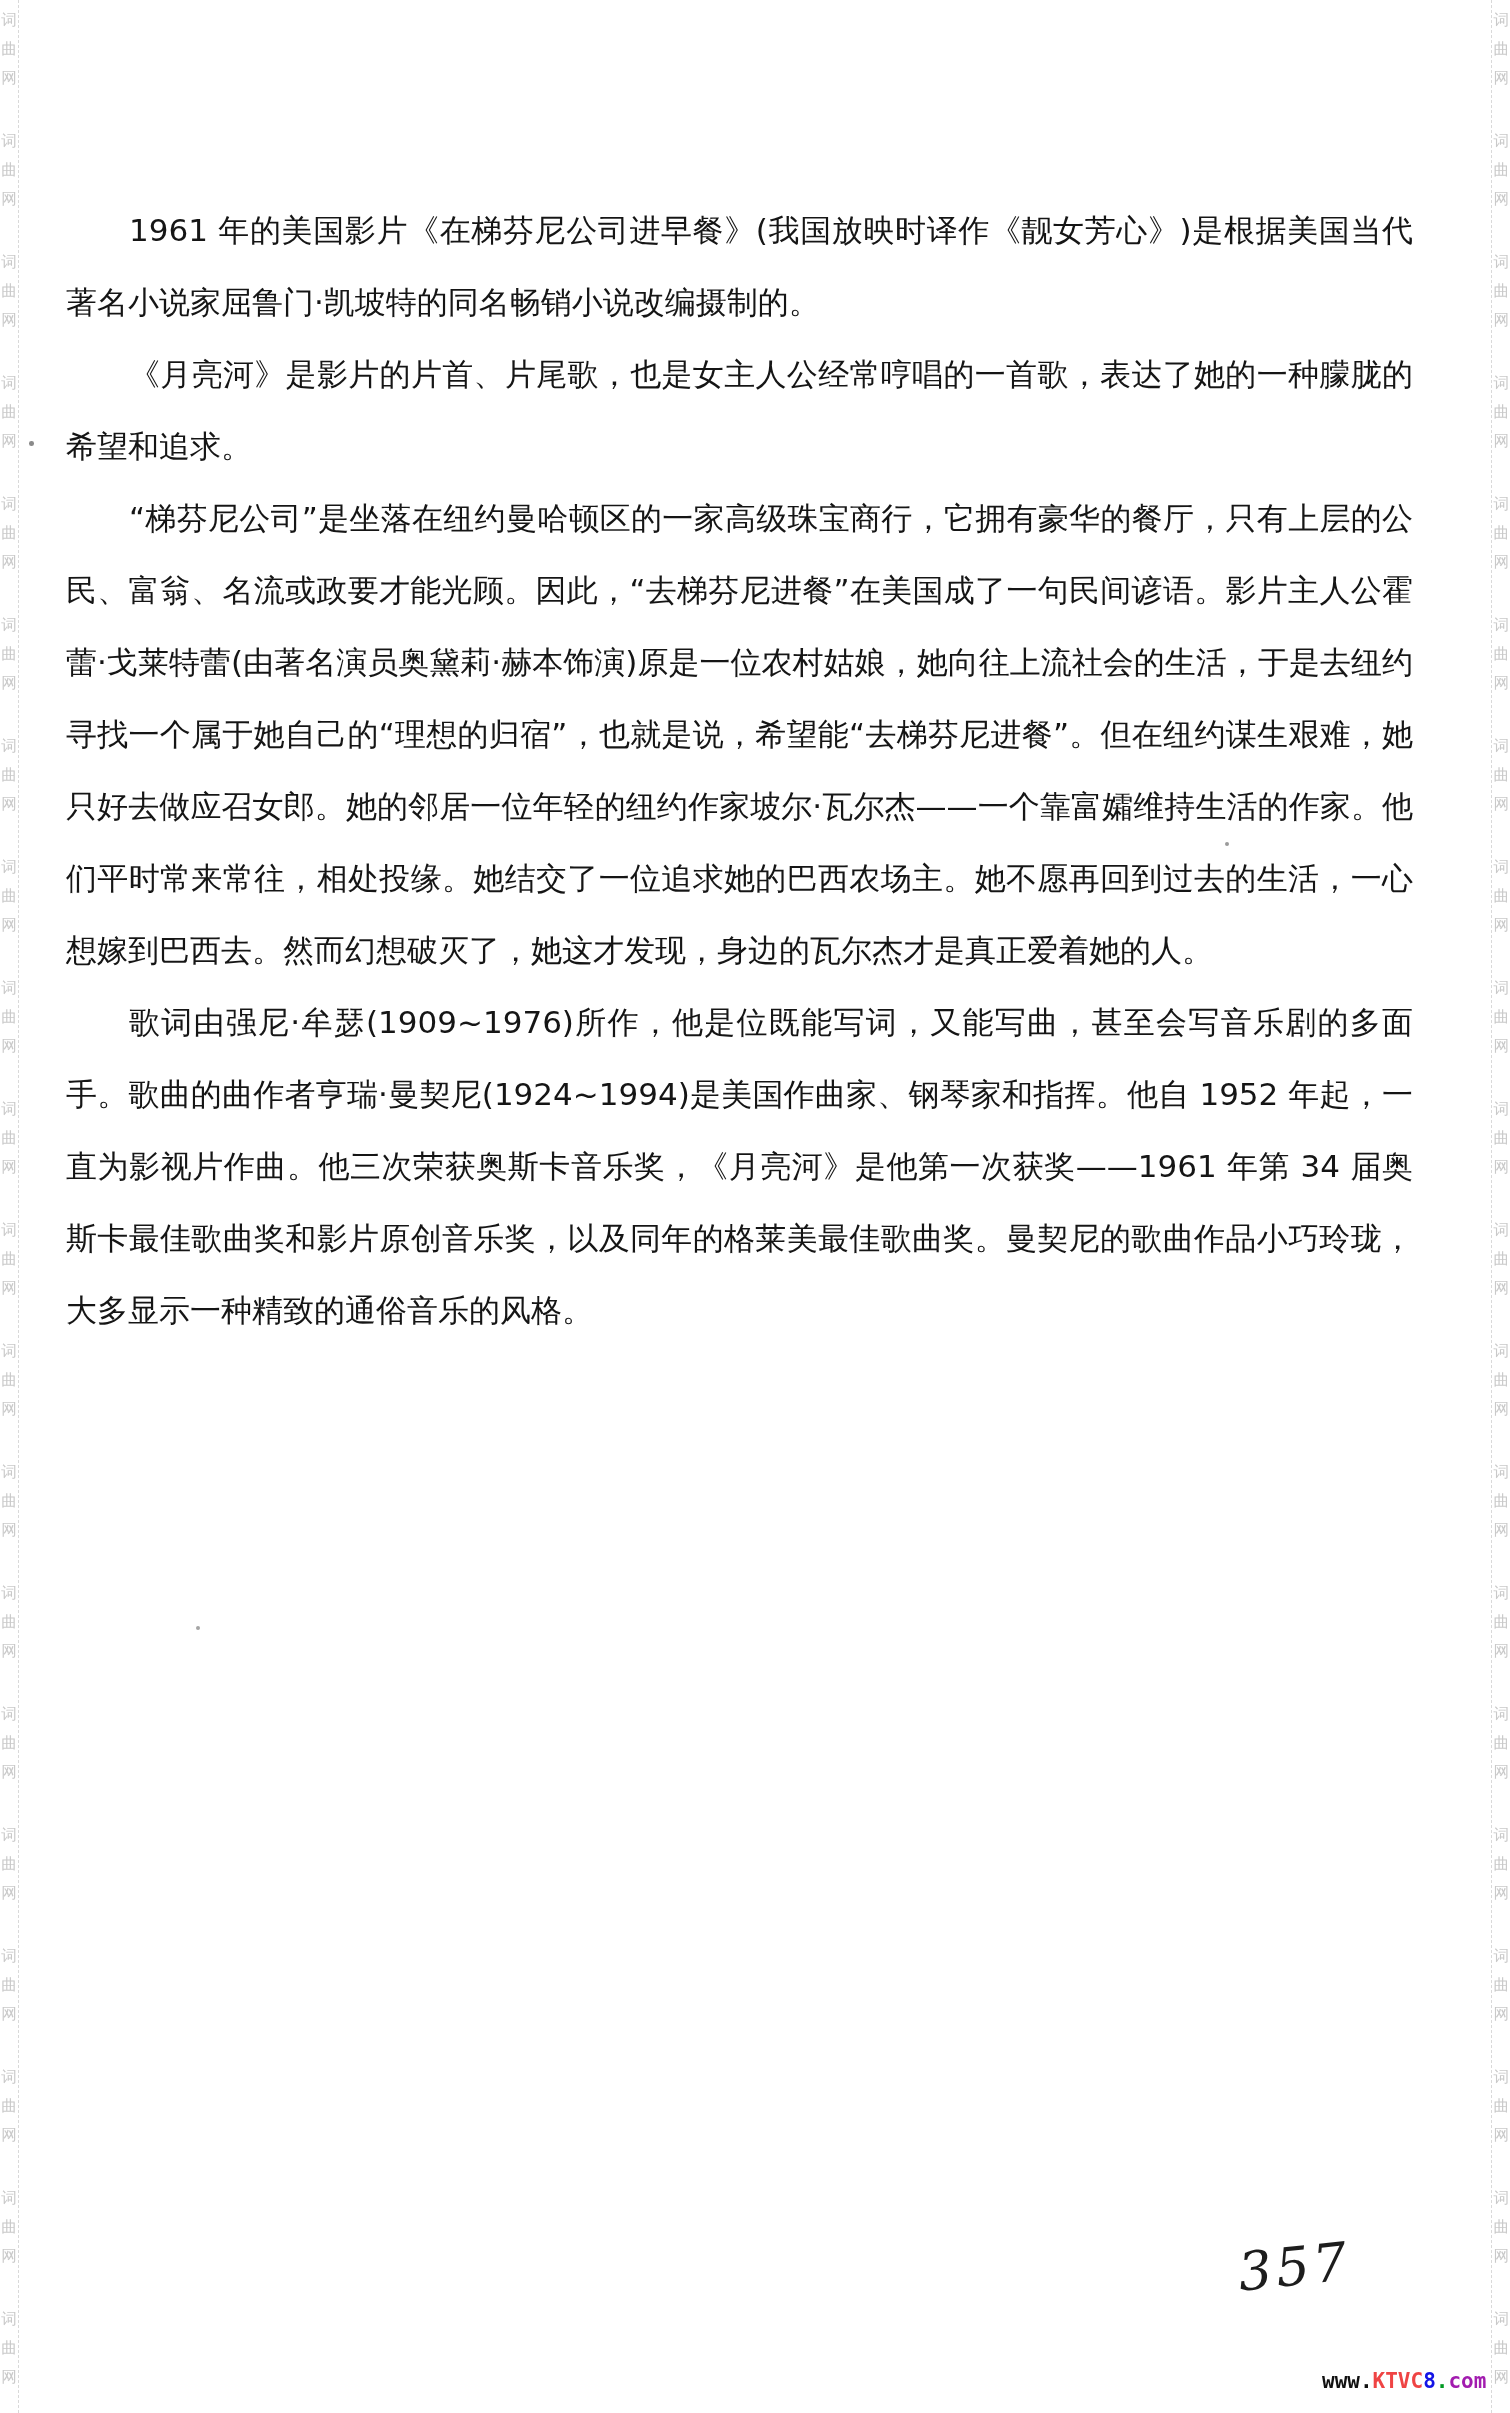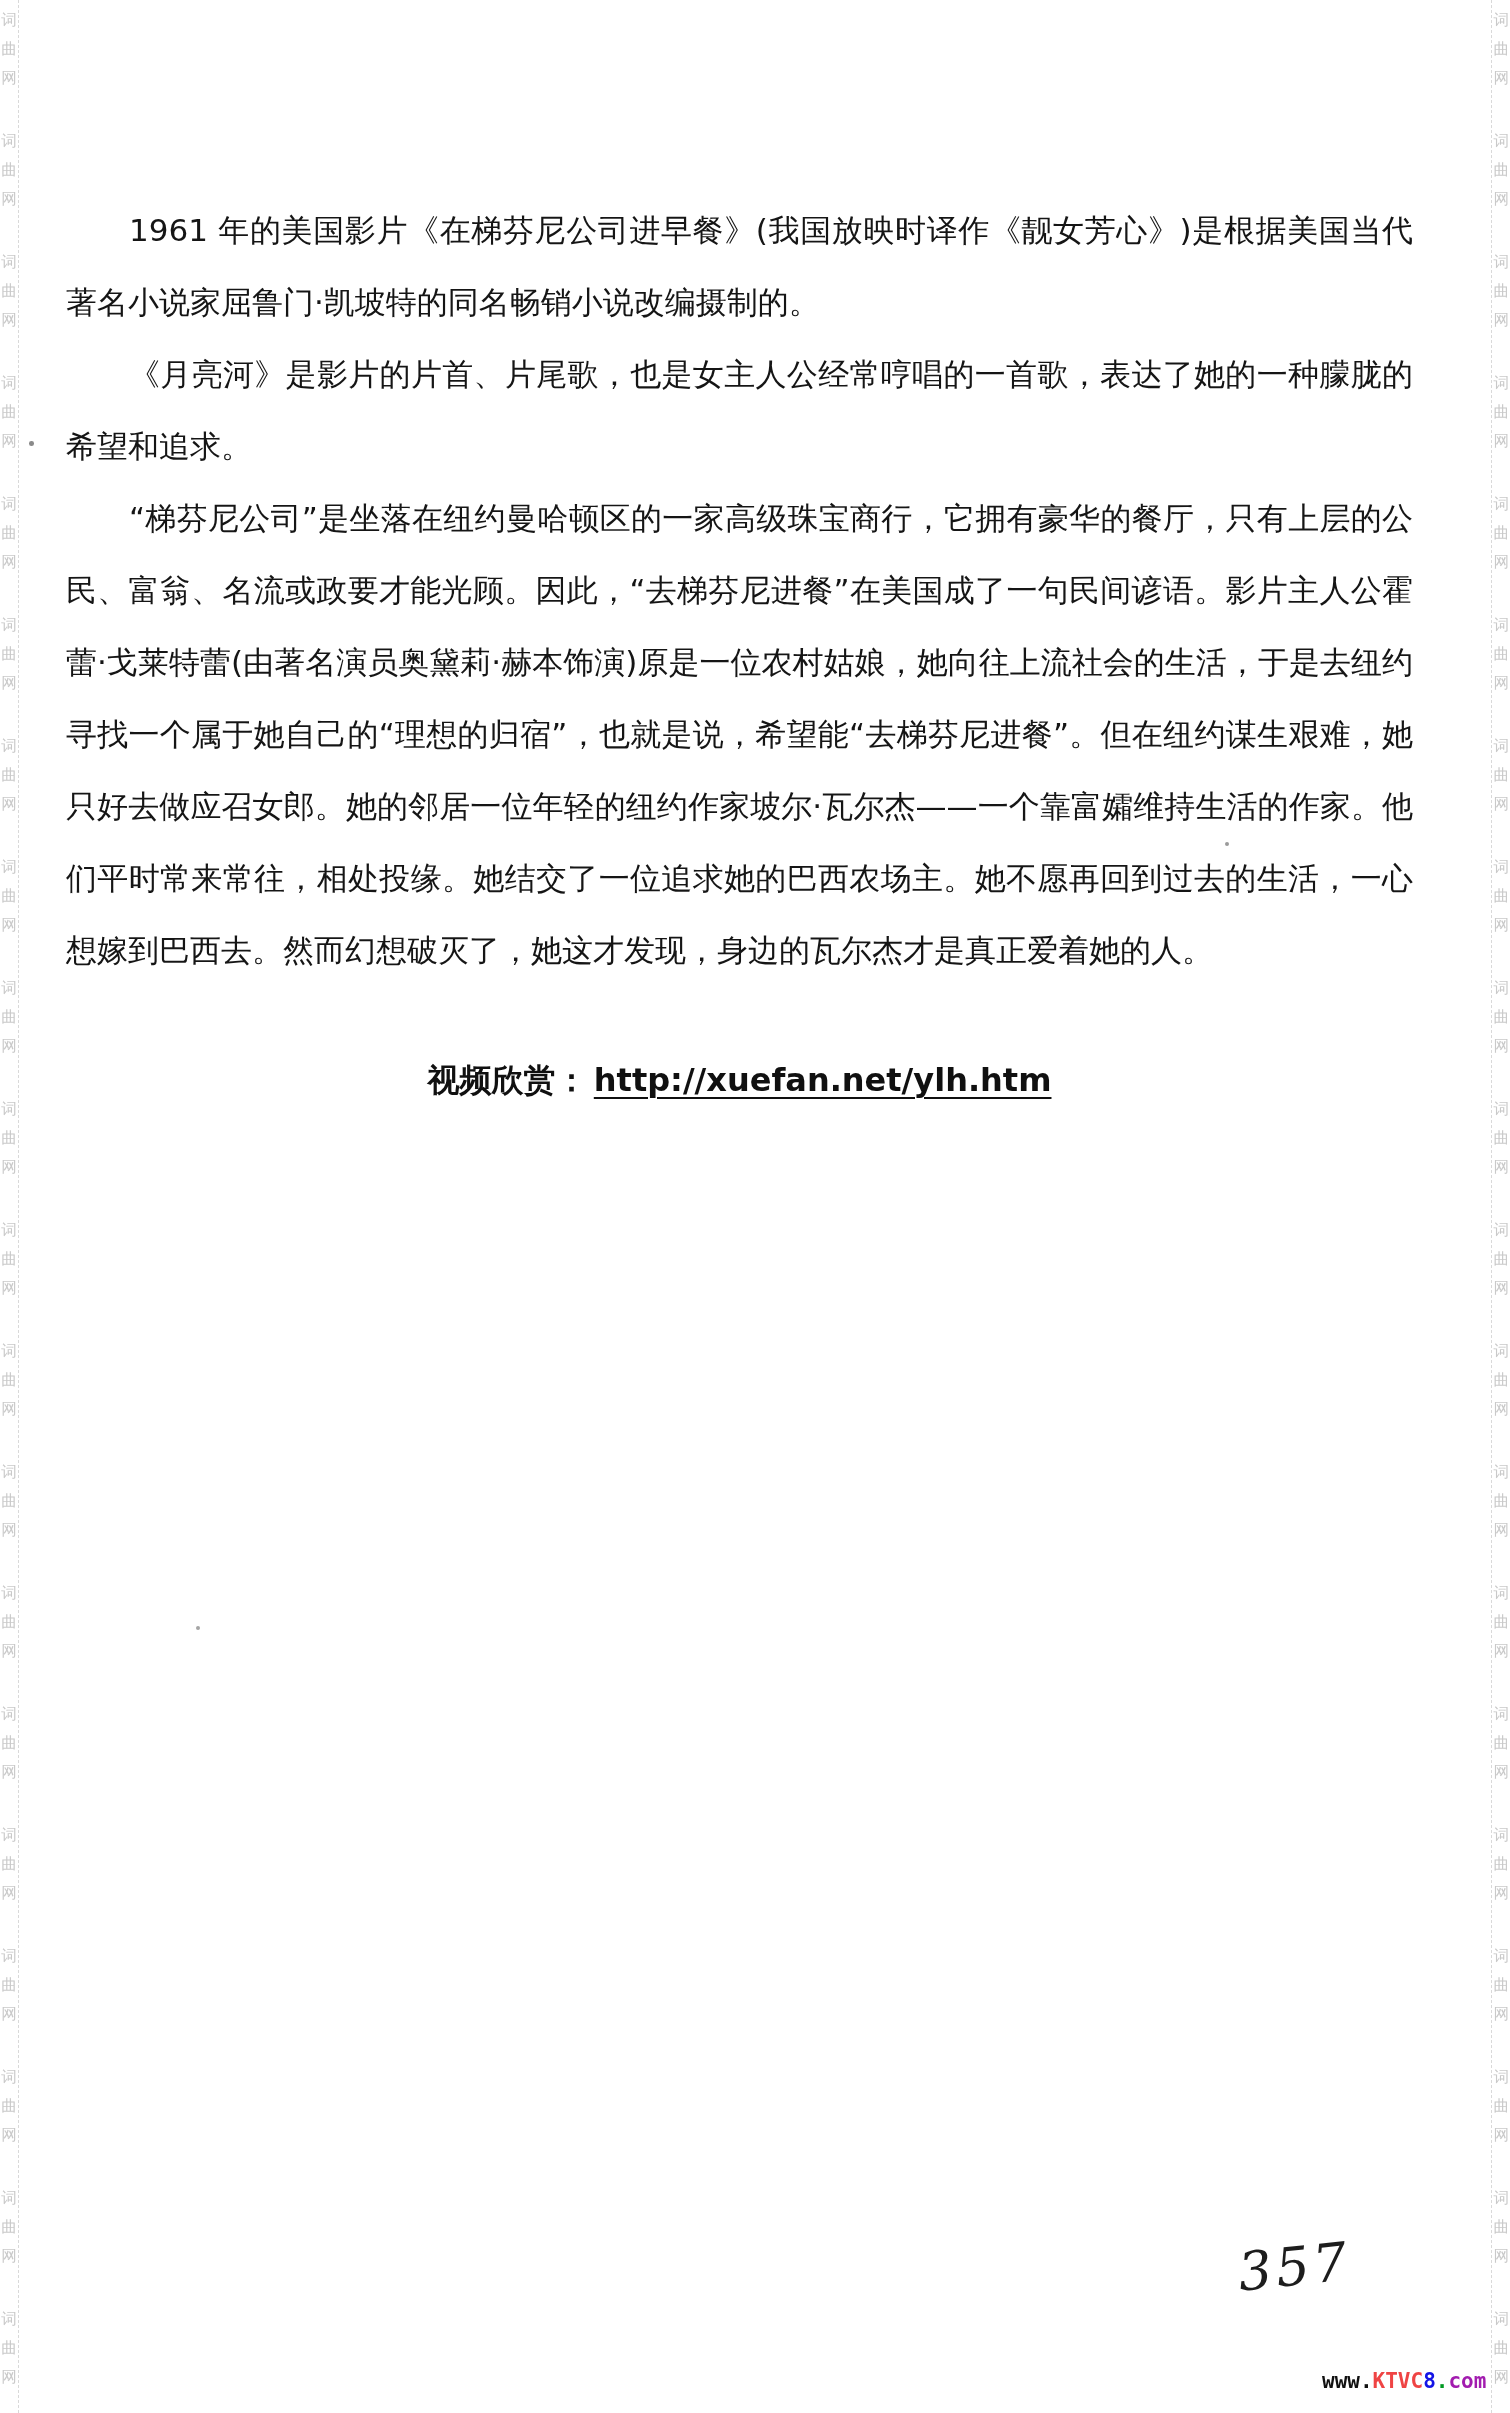--- a/index.html
+++ b/index.html
@@ -228,24 +228,22 @@
 网</div>
       <div class="wm-group">词
 曲
 网</div>
     </div>
 
   <div class="content" style="color: rgb(21, 21, 21);">
     <p>1961 年的美国影片《在梯芬尼公司进早餐》(我国放映时译作《靓女芳心》)是根据美国当代著名小说家屈鲁门·凯坡特的同名畅销小说改编摄制的。</p>
     <p>《月亮河》是影片的片首、片尾歌，也是女主人公经常哼唱的一首歌，表达了她的一种朦胧的希望和追求。</p>
     <p>“梯芬尼公司”是坐落在纽约曼哈顿区的一家高级珠宝商行，它拥有豪华的餐厅，只有上层的公民、富翁、名流或政要才能光顾。因此，“去梯芬尼进餐”在美国成了一句民间谚语。影片主人公霍蕾·戈莱特蕾(由著名演员奥黛莉·赫本饰演)原是一位农村姑娘，她向往上流社会的生活，于是去纽约寻找一个属于她自己的“理想的归宿”，也就是说，希望能“去梯芬尼进餐”。但在纽约谋生艰难，她只好去做应召女郎。她的邻居一位年轻的纽约作家坡尔·瓦尔杰——一个靠富孀维持生活的作家。他们平时常来常往，相处投缘。她结交了一位追求她的巴西农场主。她不愿再回到过去的生活，一心想嫁到巴西去。然而幻想破灭了，她这才发现，身边的瓦尔杰才是真正爱着她的人。</p>
-
-    <div class="video-line">
-      <span class="vl-label">视频欣赏：</span><span class="vl-url">http://xuefan.net/ylh.htm</span>
-    </div>
+    <p>歌词由强尼·牟瑟(1909~1976)所作，他是位既能写词，又能写曲，甚至会写音乐剧的多面手。歌曲的曲作者亨瑞·曼契尼(1924~1994)是美国作曲家、钢琴家和指挥。他自 1952 年起，一直为影视片作曲。他三次荣获奥斯卡音乐奖，《月亮河》是他第一次获奖——1961 年第 34 届奥斯卡最佳歌曲奖和影片原创音乐奖，以及同年的格莱美最佳歌曲奖。曼契尼的歌曲作品小巧玲珑，大多显示一种精致的通俗音乐的风格。</p>
+
   </div>
 
   <div class="page-number">357</div>
 
   <div class="site-mark">
     <span id="sm-www" style="color: rgb(17, 17, 17); text-align: center;">www.</span><span id="sm-ktvc" style="color: #ef4444;">KTVC</span><span id="sm-8" style="color: rgb(20, 20, 230);">8</span><span id="sm-dot" style="color: rgb(0, 153, 34);">.</span><span id="sm-com" style="color: #a21caf;">com</span>
   </div>
 
   <div class="speck s1"></div>
   <div class="speck s2"></div>

